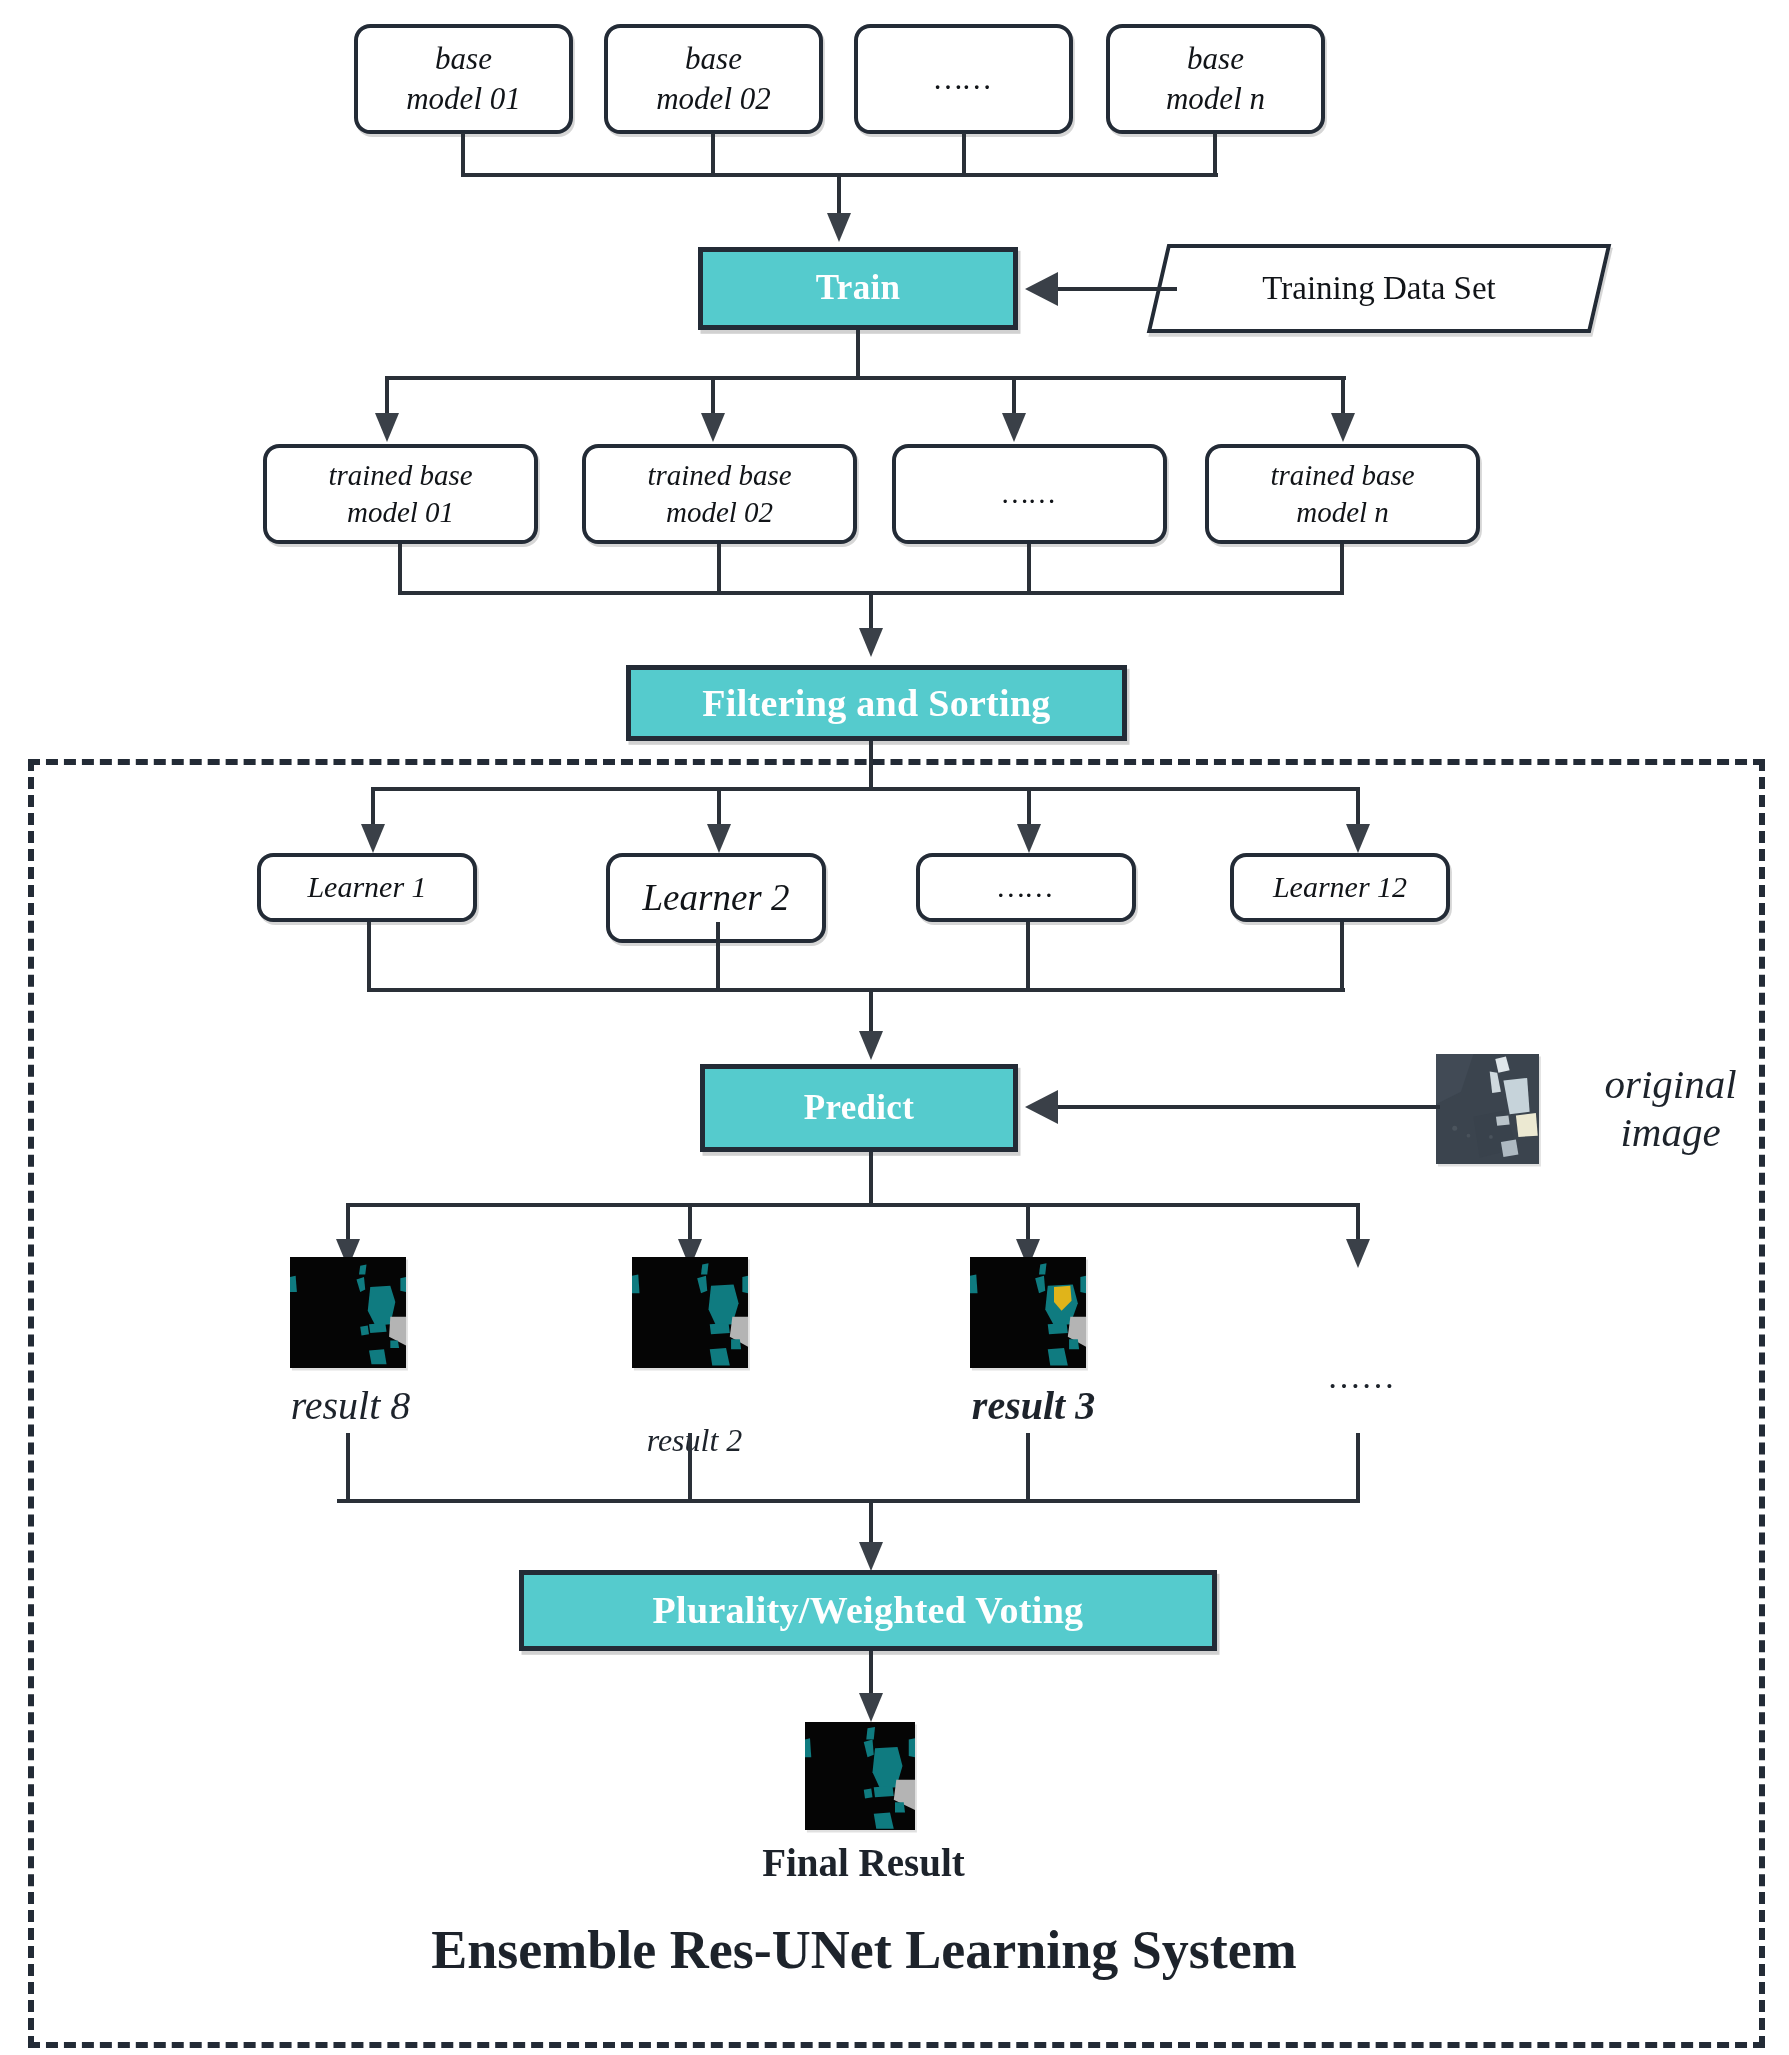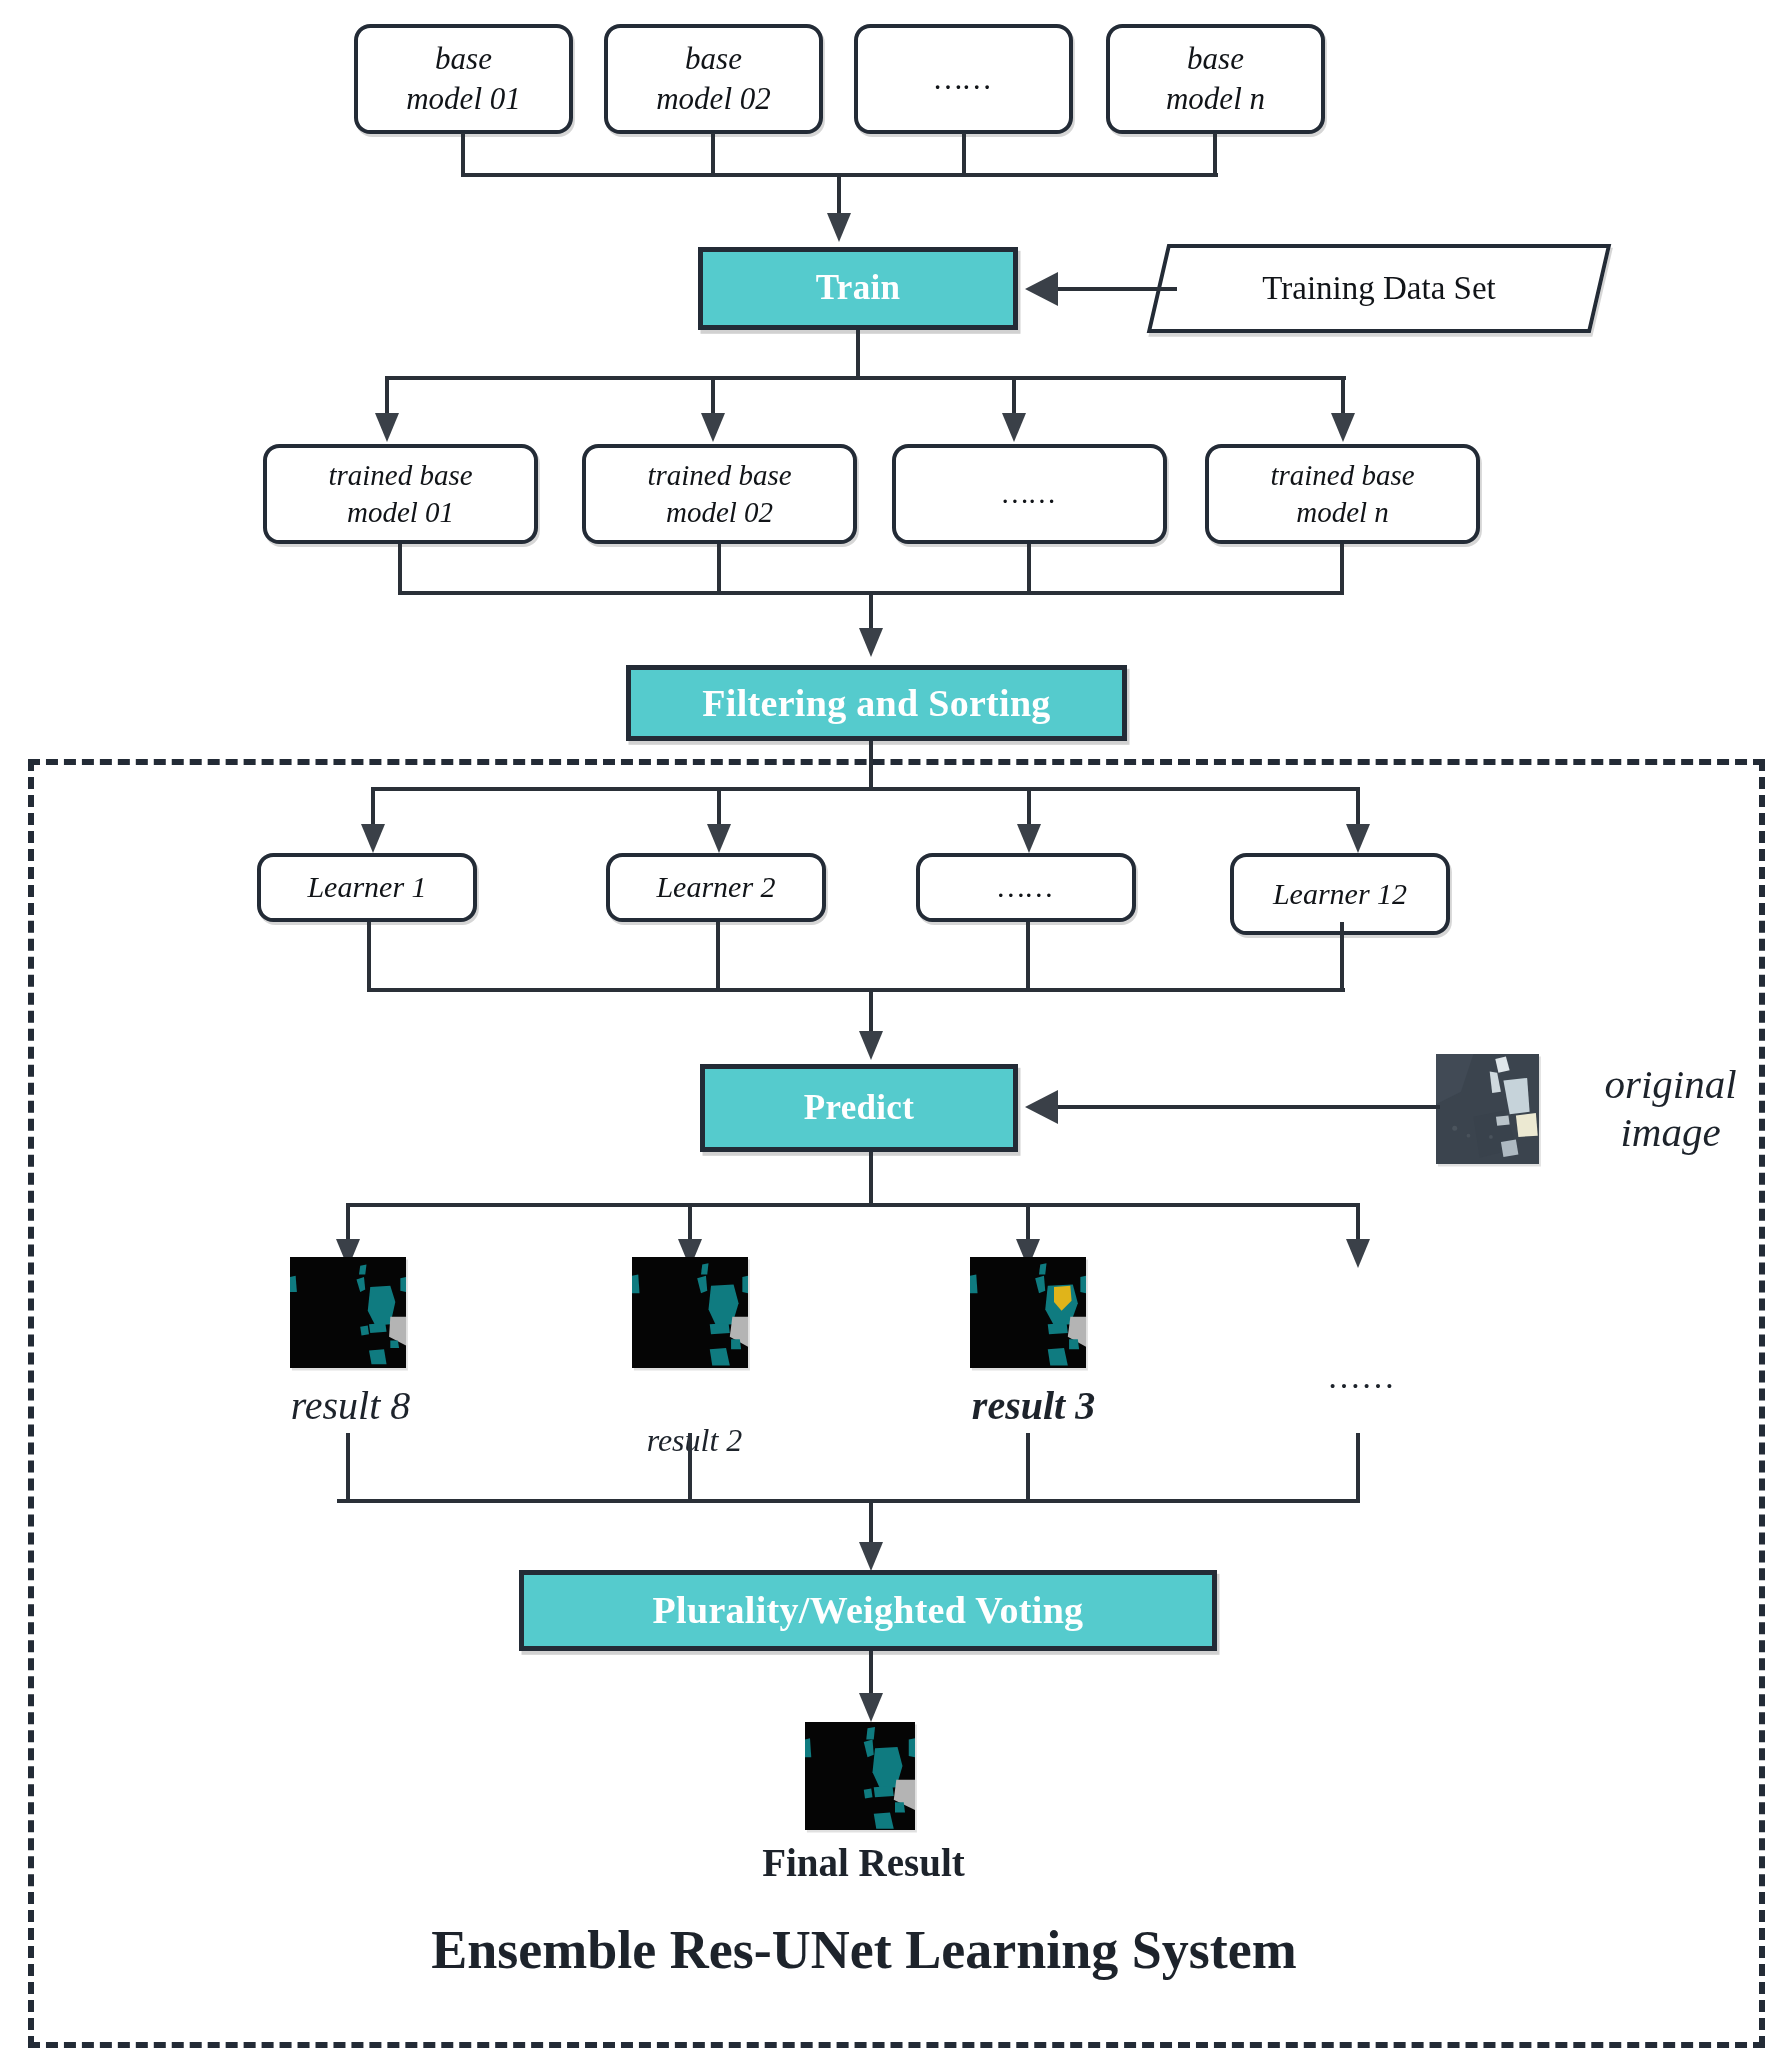--- a/index.html
+++ b/index.html
@@ -212,27 +212,27 @@
   <div class="ln vl" style="left:1027px;top:787px;height:39px;"></div>
   <div class="ln vl" style="left:1356px;top:787px;height:39px;"></div>
   <div class="arrow-down" style="left:361px;top:824px;"></div>
   <div class="arrow-down" style="left:707px;top:824px;"></div>
   <div class="arrow-down" style="left:1017px;top:824px;"></div>
   <div class="arrow-down" style="left:1346px;top:824px;"></div>
 
   <div class="node rbox" style="left:257px;top:853px;width:220px;height:69px;font-size:30px;">
     <span>Learner 1</span>
   </div>
-  <div class="node rbox" style="left:606px;top:853px;width:220px;height:69px;font-size:30px;">
+  <div class="node rbox" style="left:606px;top:853px;width:220px;height:90px;font-size:37px;">
     <span>Learner 2</span>
   </div>
   <div class="node rbox" style="left:916px;top:853px;width:220px;height:69px;font-size:30px;">
     <span class="dots">……</span>
   </div>
-  <div class="node rbox" style="left:1230px;top:853px;width:220px;height:82px;font-size:30px;">
+  <div class="node rbox" style="left:1230px;top:853px;width:220px;height:69px;font-size:30px;">
     <span>Learner 12</span>
   </div>
 
   <div class="ln vl" style="left:367px;top:922px;height:69px;"></div>
   <div class="ln vl" style="left:716px;top:922px;height:69px;"></div>
   <div class="ln vl" style="left:1026px;top:922px;height:69px;"></div>
   <div class="ln vl" style="left:1340px;top:922px;height:69px;"></div>
   <div class="ln hl" style="left:367px;top:988px;width:978px;"></div>
   <div class="ln vl" style="left:869px;top:988px;height:45px;"></div>
   <div class="arrow-down" style="left:859px;top:1031px;"></div>

